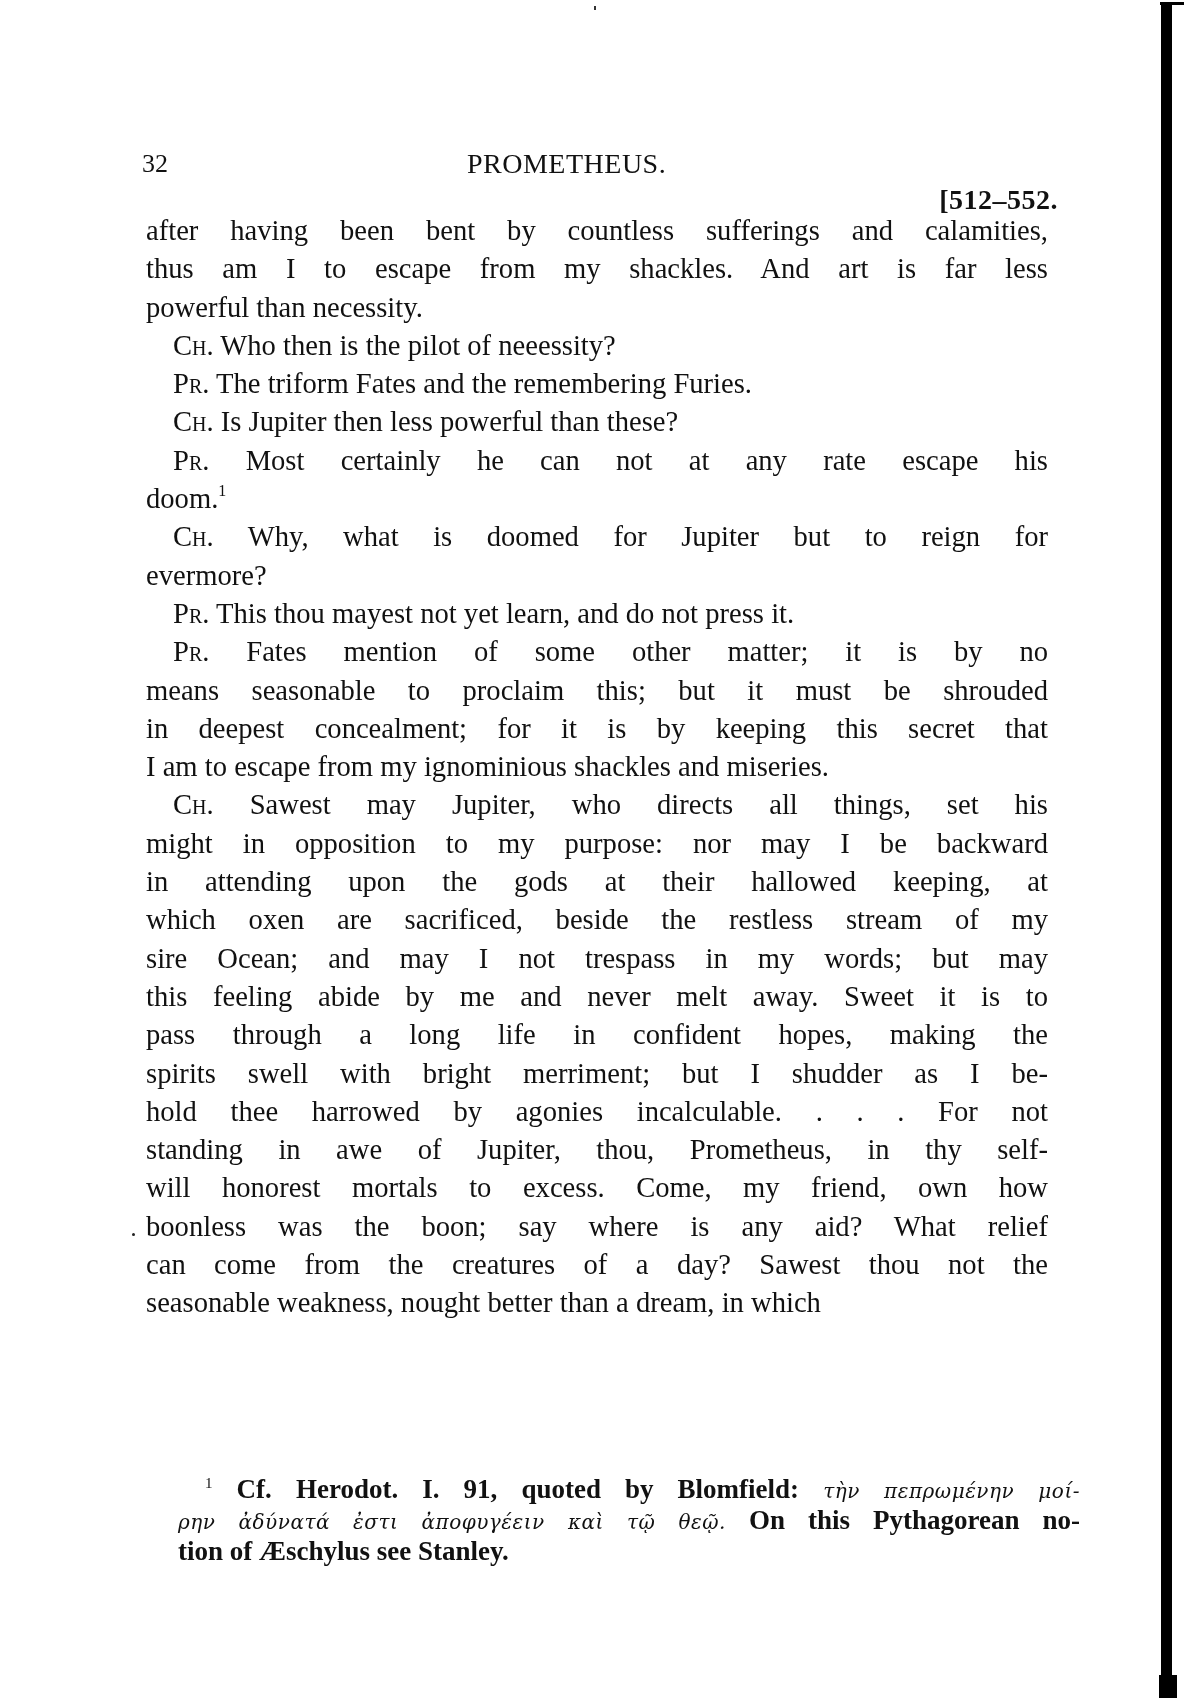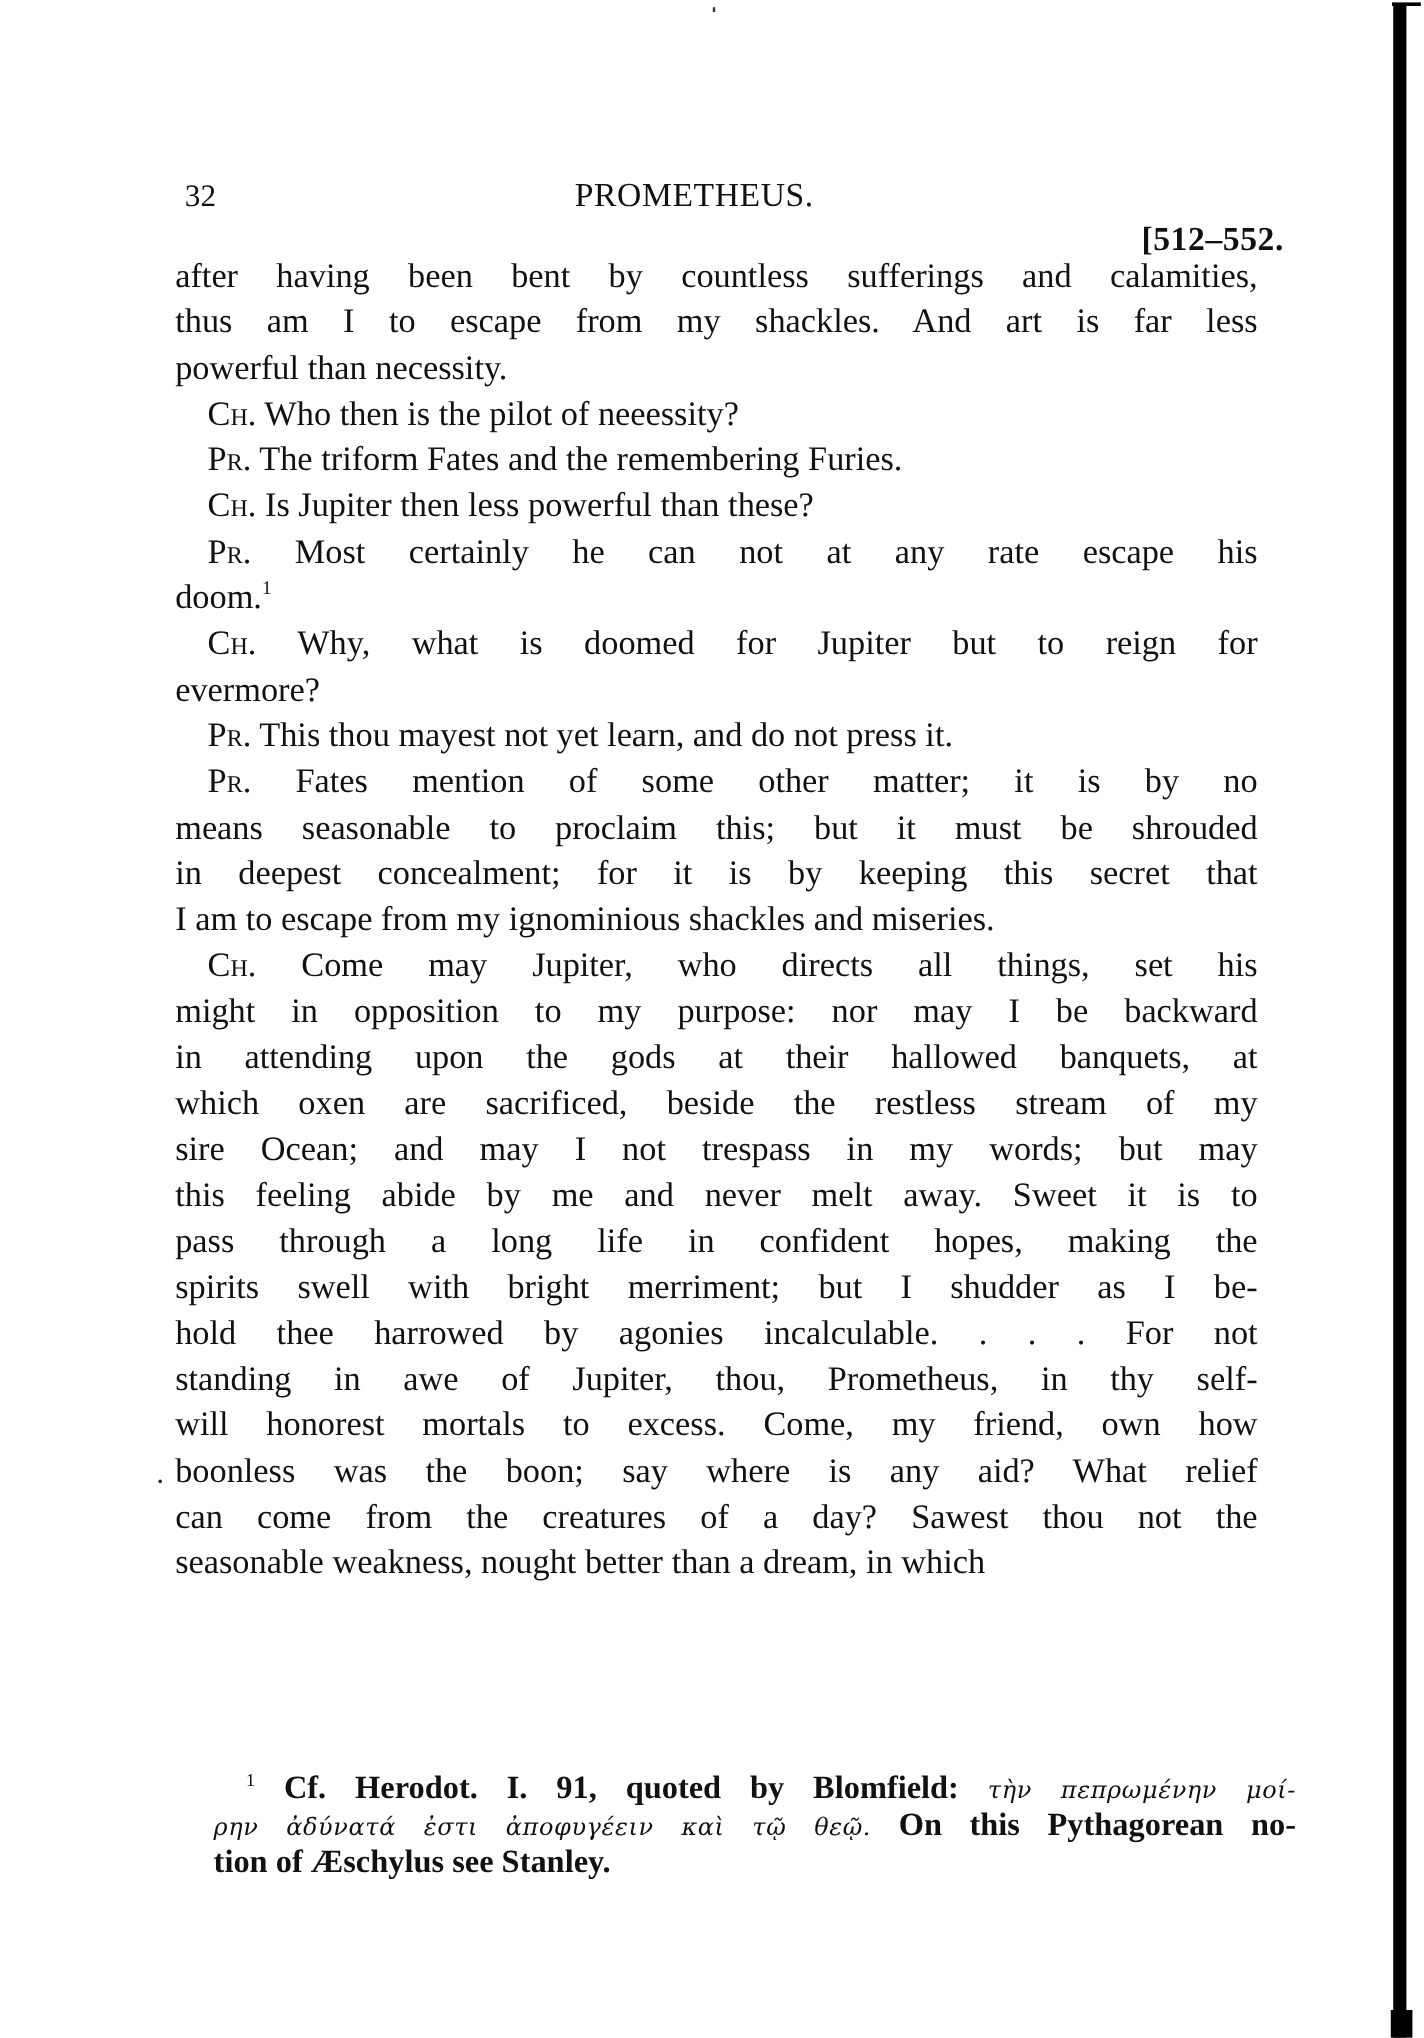--- a/index.html
+++ b/index.html
@@ -48,21 +48,21 @@
   }
   .top-tick {
     position: absolute;
     left: 594px; top: 6px;
     width: 2px; height: 4px;
     background: #333;
   }
   .header {
     position: absolute;
     top: 144px;
-    left: 154px;
+    left: 142px;
     width: 916px;
     height: 40px;
     font-size: 29px;
     line-height: 40px;
   }
   .header .page-num {
     position: absolute;
     left: 0; top: 0;
     font-size: 26px;
   }
@@ -177,23 +177,23 @@
       <span class="line indent last"><span class="speaker">Ch.</span><span> Is Jupiter then less powerful than these?</span></span>
       <span class="line indent"><span class="speaker">Pr.</span><span> Most certainly he can not at any rate escape his</span></span>
       <span class="line last"><span>doom.</span><sup class="fn">1</sup></span>
       <span class="line indent"><span class="speaker">Ch.</span><span> Why, what is doomed for Jupiter but to reign for</span></span>
       <span class="line last"><span>evermore?</span></span>
       <span class="line indent last"><span class="speaker">Pr.</span><span> This thou mayest not yet learn, and do not press it.</span></span>
       <span class="line indent"><span class="speaker">Pr.</span><span> Fates mention of some other matter; it is by no</span></span>
       <span class="line"><span>means seasonable to proclaim this; but it must be shrouded</span></span>
       <span class="line"><span>in deepest concealment; for it is by keeping this secret that</span></span>
       <span class="line last"><span>I am to escape from my ignominious shackles and miseries.</span></span>
-      <span class="line indent"><span class="speaker">Ch.</span><span> Come may Jupiter, who directs all things, set his</span></span>
+      <span class="line indent"><span class="speaker">Ch.</span><span> Sawest may Jupiter, who directs all things, set his</span></span>
       <span class="line"><span>might in opposition to my purpose: nor may I be backward</span></span>
-      <span class="line"><span>in attending upon the gods at their hallowed banquets, at</span></span>
+      <span class="line"><span>in attending upon the gods at their hallowed keeping, at</span></span>
       <span class="line"><span>which oxen are sacrificed, beside the restless stream of my</span></span>
       <span class="line"><span>sire Ocean; and may I not trespass in my words; but may</span></span>
       <span class="line"><span>this feeling abide by me and never melt away.  Sweet it is to</span></span>
       <span class="line"><span>pass through a long life in confident hopes, making the</span></span>
       <span class="line"><span>spirits swell with bright merriment; but I shudder as I be-</span></span>
       <span class="line"><span>hold thee harrowed by agonies incalculable. . . .  For not</span></span>
       <span class="line"><span>standing in awe of Jupiter, thou, Prometheus, in thy self-</span></span>
       <span class="line"><span>will honorest mortals to excess.  Come, my friend, own how</span></span>
       <span class="line"><span>boonless was the boon; say where is any aid?  What relief</span></span>
       <span class="line"><span>can come from the creatures of a day?  Sawest thou not the</span></span>

